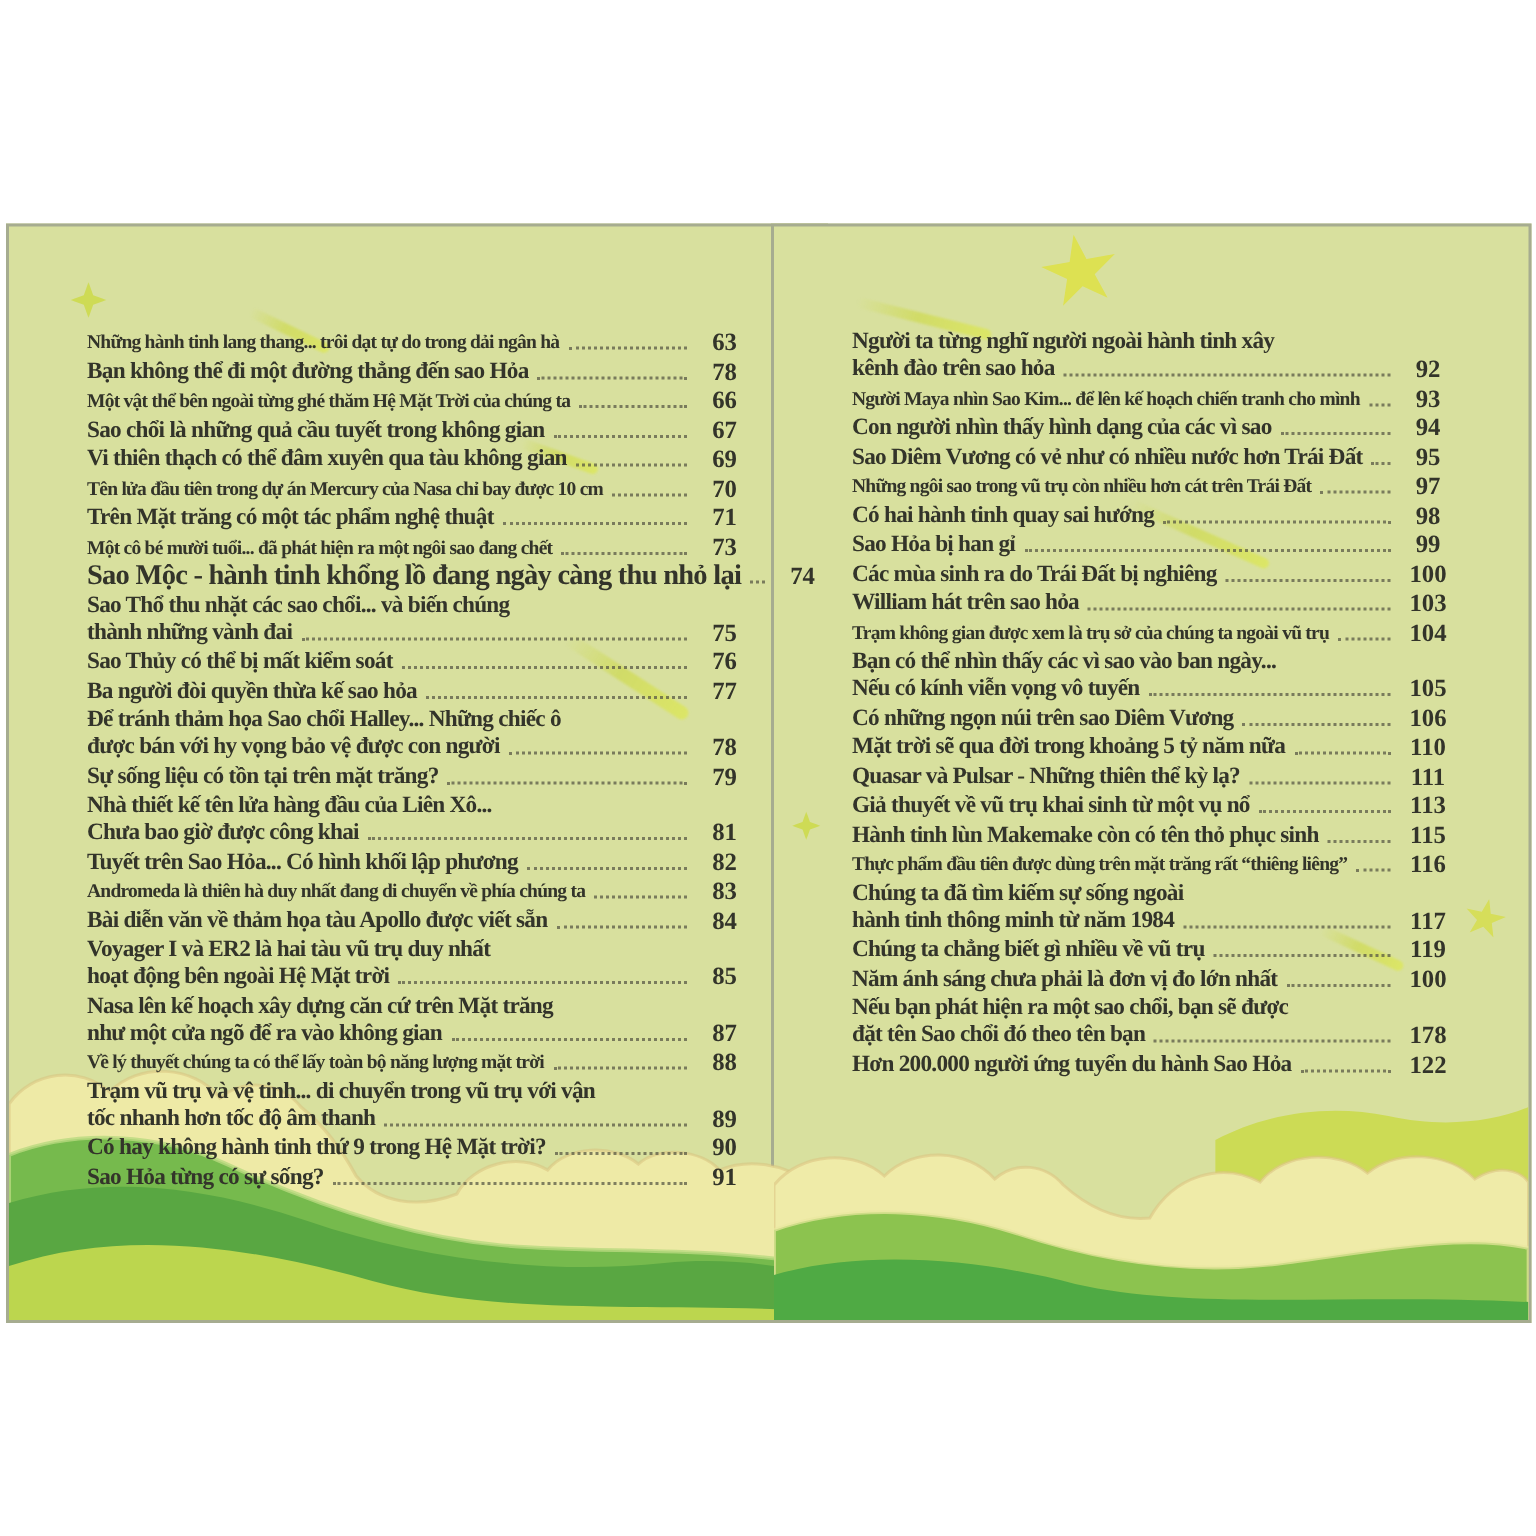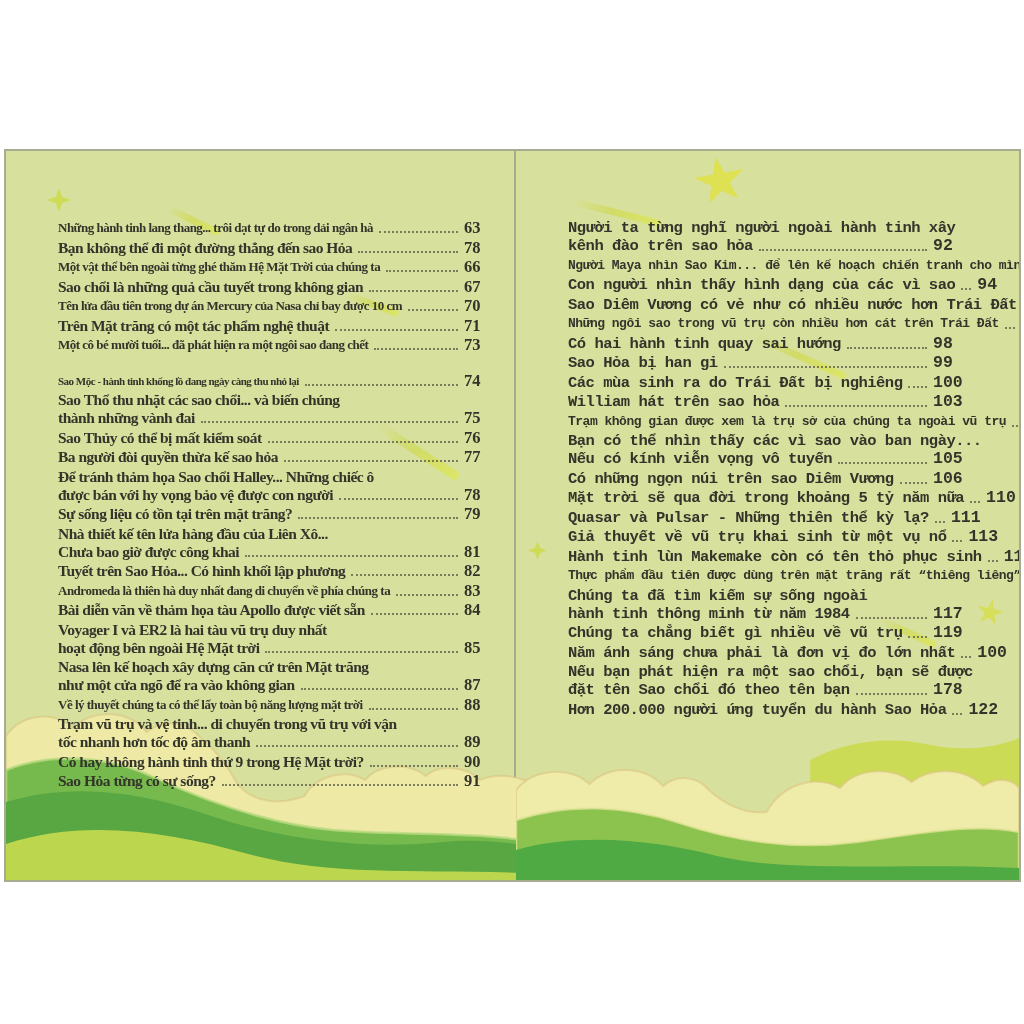--- a/index.html
+++ b/index.html
@@ -9,43 +9,43 @@
     font-family:"Liberation Serif", serif;
   }
   .page{
     position:absolute;top:149px;height:733px;
     background:#d8e09e;
     border:2px solid #a6ac90;
     box-sizing:border-box;
     overflow:hidden;
   }
   .page-left{left:4px;width:548px;text-decoration:underline;}
-  .page-right{left:514px;width:507px;font-family:Liberation Mono, monospace;}
+  .page-right{left:514px;width:507px;}
   .content{
     position:absolute;top:68px;left:52px;right:48px;z-index:3;
   }
   .entry{margin-bottom:1.5px;}
   .line{
     display:flex;align-items:flex-end;
     line-height:18px;
     font-weight:bold;
     color:#33342a;
     font-size:15.5px;
     letter-spacing:-0.5px;
   }
   .t{white-space:nowrap;}
-  .t.sm{font-size:11px;margin-top:16px;}
+  .t.sm{font-size:19px;}
   .t.xs{font-size:13px;}
   .leader{
     flex:1;min-width:10px;
     border-bottom:2px dotted rgba(90,90,70,.75);
     margin:0 6px 4px 6px;
   }
   .num{
-    width:38px;flex:0 0 38px;text-align:left;
+    width:38px;flex:0 0 38px;text-align:center;
     font-size:16.5px;letter-spacing:0;
   }
   .clouds{
     position:absolute;left:0;right:0;bottom:0;height:190px;width:100%;
     z-index:2;display:block;
   }
   
   .sparkle{
     position:absolute;z-index:1;
     background:#cedb55;
@@ -93,20 +93,27 @@
           <span class="t xs">Một vật thể bên ngoài từng ghé thăm Hệ Mặt Trời của chúng ta</span>
           <span class="leader"></span>
           <span class="num">66</span>
         </div>
       </div>
       <div class="entry">
         <div class="line">
           <span class="t">Sao chổi là những quả cầu tuyết trong không gian</span>
           <span class="leader"></span>
           <span class="num">67</span>
+        </div>
+      </div>
+      <div class="entry">
+        <div class="line">
+          <span class="t">Vi thiên thạch có thể đâm xuyên qua tàu không gian</span>
+          <span class="leader"></span>
+          <span class="num">69</span>
         </div>
       </div>
       <div class="entry">
         <div class="line">
           <span class="t xs">Tên lửa đầu tiên trong dự án Mercury của Nasa chỉ bay được 10 cm</span>
           <span class="leader"></span>
           <span class="num">70</span>
         </div>
       </div>
       <div class="entry">

